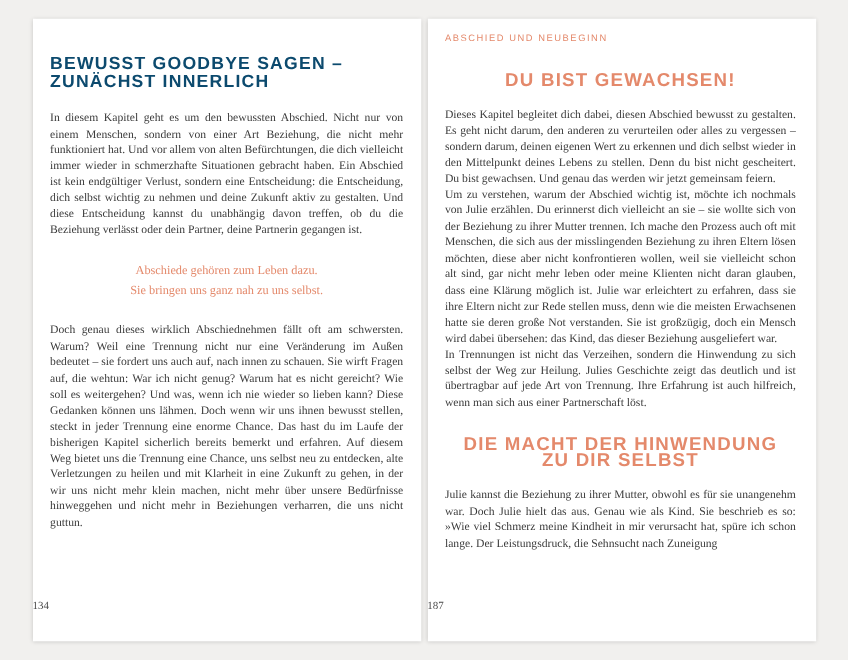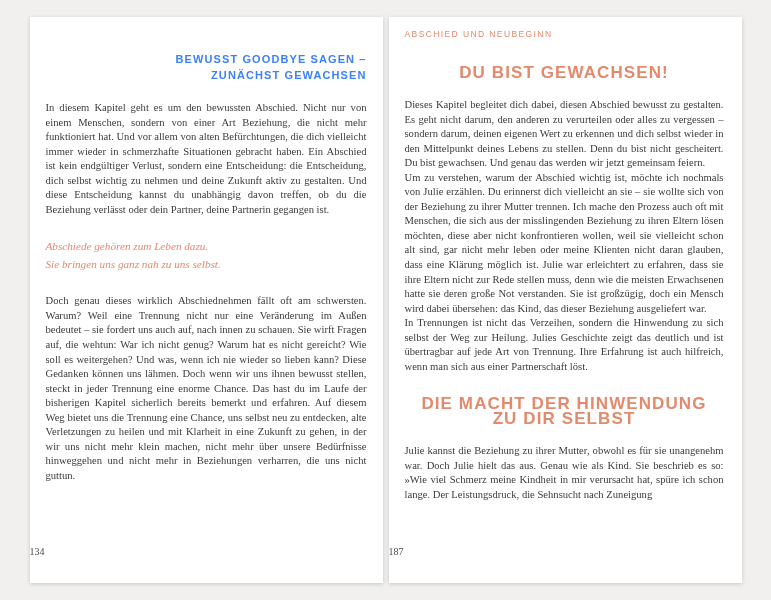--- a/index.html
+++ b/index.html
@@ -31,23 +31,23 @@
   .running-header {
     text-align: left;
     font-size: 8.5px;
     letter-spacing: 1.4px;
     color: #e4896b;
     margin-bottom: 26px;
     font-family: "Liberation Sans", sans-serif;
   }
 
   .chapter-heading {
-    text-align: right;
-    color: #3b82f6;
-    font-size: 11px;
+    text-align: left;
+    color: #0c4a6e;
+    font-size: 16px;
     line-height: 16px;
     letter-spacing: 1.1px;
     font-weight: bold;
     font-family: "Liberation Sans", sans-serif;
     margin: 0 0 18px 0;
   }
   .section-heading {
     text-align: center;
     color: #e4896b;
     font-size: 17px;
@@ -60,45 +60,45 @@
 
   .body-text {
     font-size: 10.6px;
     line-height: 14.55px;
     text-align: justify;
     color: #3b3b3b;
     margin: 0;
   }
 
   .pull-quote {
+    text-align: center;
     color: #e4896b;
     font-size: 11.2px;
     line-height: 17.5px;
     margin: 21px 0;
-    font-style: italic;
   }
 
   .page-number {
     position: absolute;
     bottom: 26px;
     left: 0;
     width: 100%;
     font-size: 10px;
     color: #4a4a4a;
   }
 </style>
 </head>
 <body>
 
 <div class="spread">
 
   <div class="page page-left">
     <h1 class="chapter-heading">
       <span>BEWUSST GOODBYE SAGEN –</span><br>
-      <span>ZUNÄCHST GEWACHSEN</span>
+      <span>ZUNÄCHST INNERLICH</span>
     </h1>
 
     <p class="body-text">In diesem Kapitel geht es um den bewussten Abschied. Nicht nur von einem Menschen, sondern von einer Art Beziehung, die nicht mehr funktioniert hat. Und vor allem von alten Befürchtungen, die dich vielleicht immer wieder in schmerzhafte Situationen gebracht haben. Ein Abschied ist kein endgültiger Verlust, sondern eine Entscheidung: die Entscheidung, dich selbst wichtig zu nehmen und deine Zukunft aktiv zu gestalten. Und diese Entscheidung kannst du unabhängig davon treffen, ob du die Beziehung verlässt oder dein Partner, deine Partnerin gegangen ist.</p>
 
     <div class="pull-quote">
       <span>Abschiede gehören zum Leben dazu.</span><br>
       <span>Sie bringen uns ganz nah zu uns selbst.</span>
     </div>
 
     <p class="body-text">Doch genau dieses wirklich Abschiednehmen fällt oft am schwersten. Warum? Weil eine Trennung nicht nur eine Veränderung im Außen bedeutet – sie fordert uns auch auf, nach innen zu schauen. Sie wirft Fragen auf, die wehtun: War ich nicht genug? Warum hat es nicht gereicht? Wie soll es weitergehen? Und was, wenn ich nie wieder so lieben kann? Diese Gedanken können uns lähmen. Doch wenn wir uns ihnen bewusst stellen, steckt in jeder Trennung eine enorme Chance. Das hast du im Laufe der bisherigen Kapitel sicherlich bereits bemerkt und erfahren. Auf diesem Weg bietet uns die Trennung eine Chance, uns selbst neu zu entdecken, alte Verletzungen zu heilen und mit Klarheit in eine Zukunft zu gehen, in der wir uns nicht mehr klein machen, nicht mehr über unsere Bedürfnisse hinweggehen und nicht mehr in Beziehungen verharren, die uns nicht guttun.</p>

